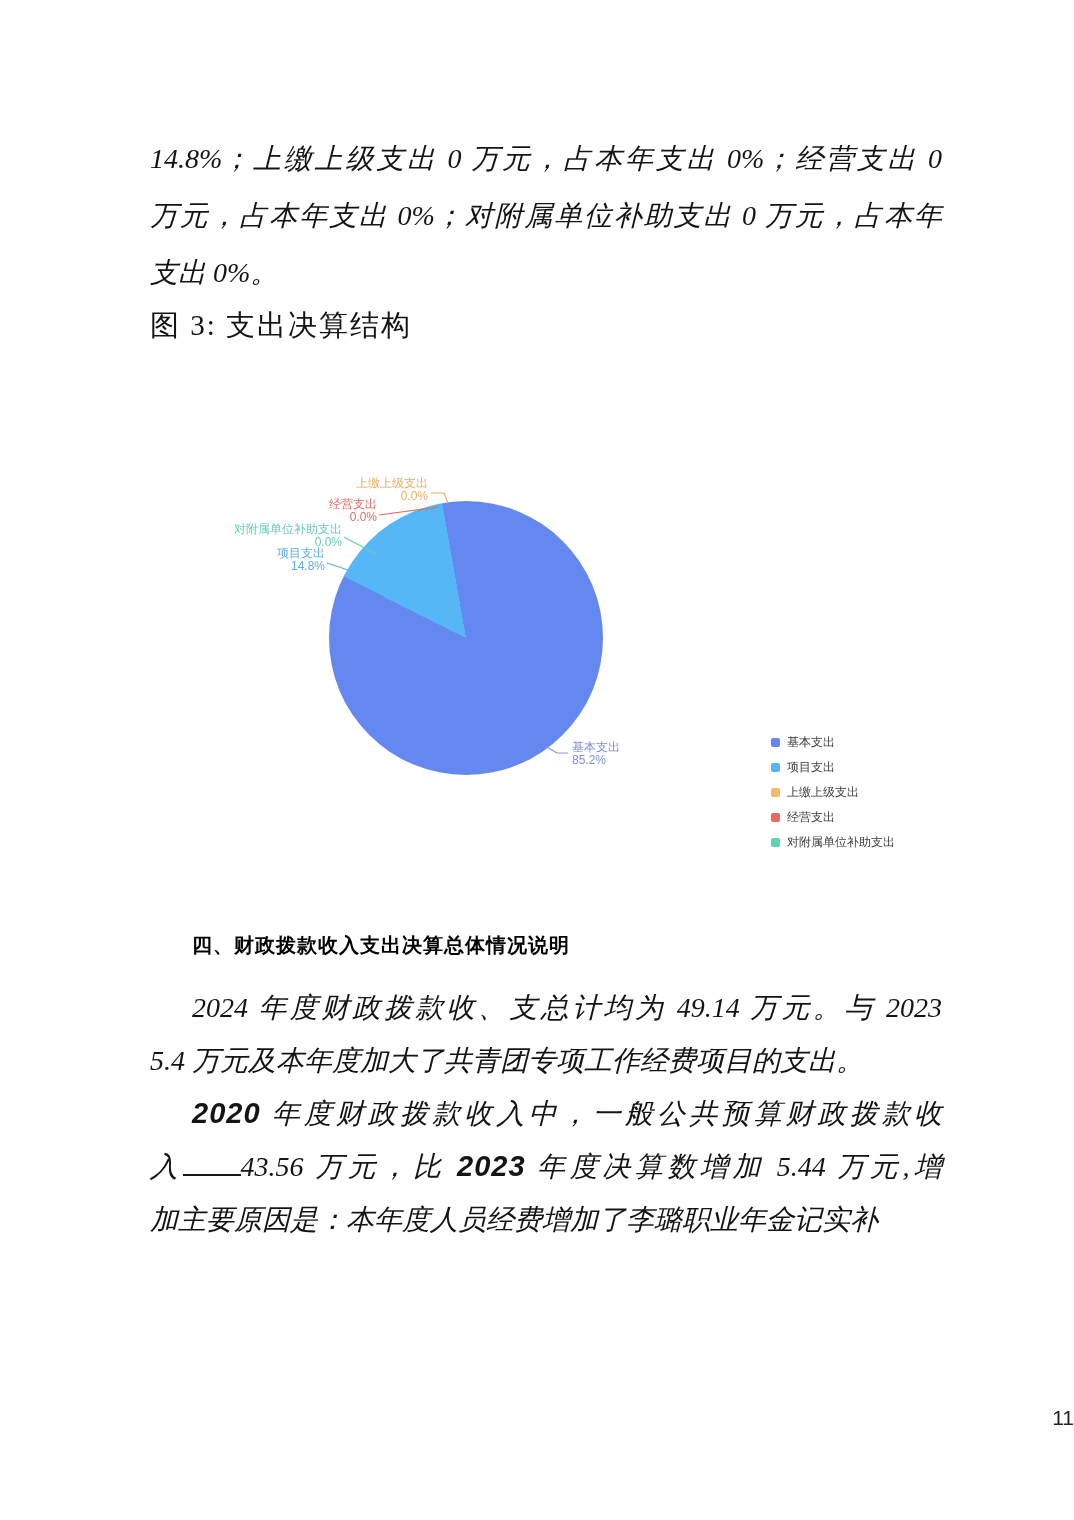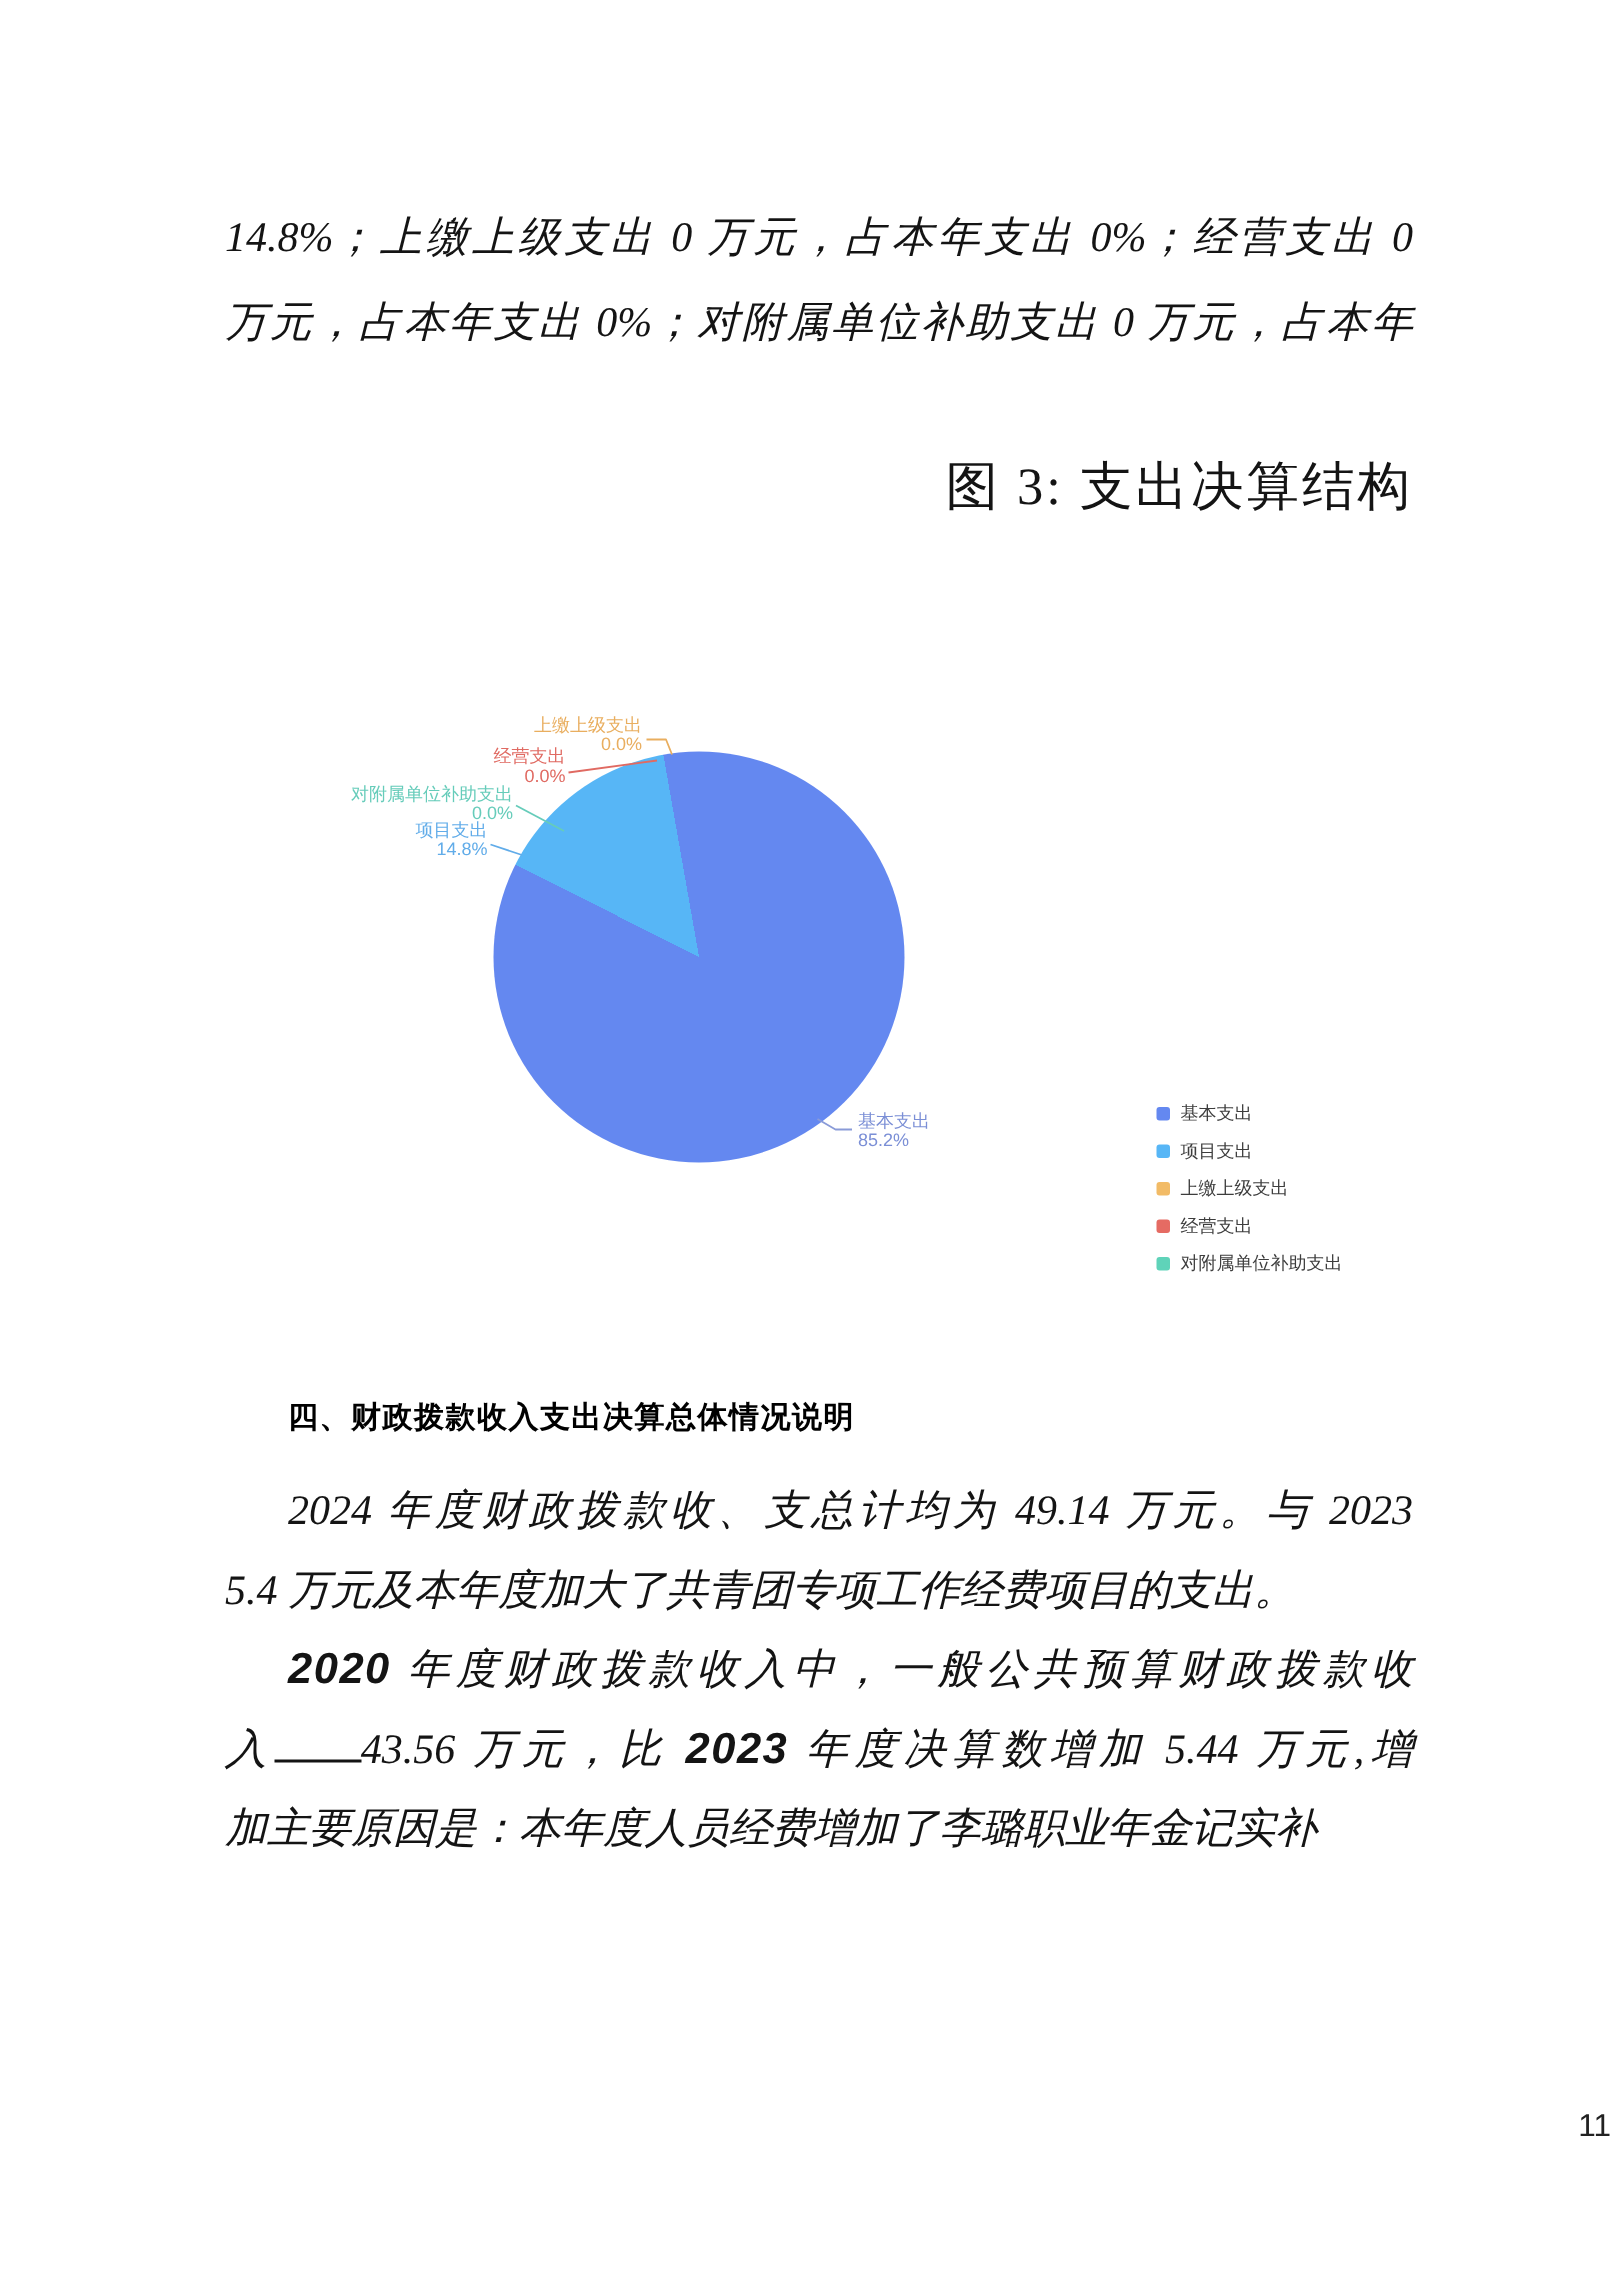--- a/index.html
+++ b/index.html
@@ -19,21 +19,21 @@
     font-family:"Liberation Sans","DejaVu Sans",sans-serif;
     font-weight:bold; font-size:29px; letter-spacing:1px;
   }
   .blank {
     display:inline-block; width:58px; height:0.85em;
     border-bottom:2px solid #141414;
   }
   
   .fig-title {
     position:absolute; left:150px; top:305px; width:792px;
-    text-align:right; font-size:35px; line-height:40px; letter-spacing:2px;
+    text-align:left; font-size:29px; line-height:40px; letter-spacing:2px;
   }
   
   .chart { position:absolute; left:0; top:358px; width:1074px; height:452px;
            font-family:"Liberation Sans","DejaVu Sans",sans-serif; }
   .legend { position:absolute; left:771px; top:372px; }
   .legend-item { display:flex; align-items:center; height:25px; font-size:12px; color:#3d3d3d; }
   .marker { width:9px; height:9px; border-radius:2px; margin-right:7px; flex:0 0 auto; }
   .c0 { background:#6488F0; } .c1 { background:#57B6F6; } .c2 { background:#F2BB66; }
   .c3 { background:#E56B63; } .c4 { background:#5FD3B9; }
   .pie {
@@ -64,20 +64,21 @@
   }
 </style>
 </head>
 <body>
 
 <div class="page">
 
   <div class="textblock intro">
     <div class="jline">14.8%；上缴上级支出 0 万元，占本年支出 0%；经营支出 0</div>
     <div class="jline">万元，占本年支出 0%；对附属单位补助支出 0 万元，占本年</div>
+    <div class="nline">支出 0%。</div>
   </div>
 
   <div class="fig-title">图 3: 支出决算结构</div>
 
   <div class="chart">
 
     <div class="legend">
       <div class="legend-item">
         <span class="marker c0"></span>
         <span>基本支出</span>

